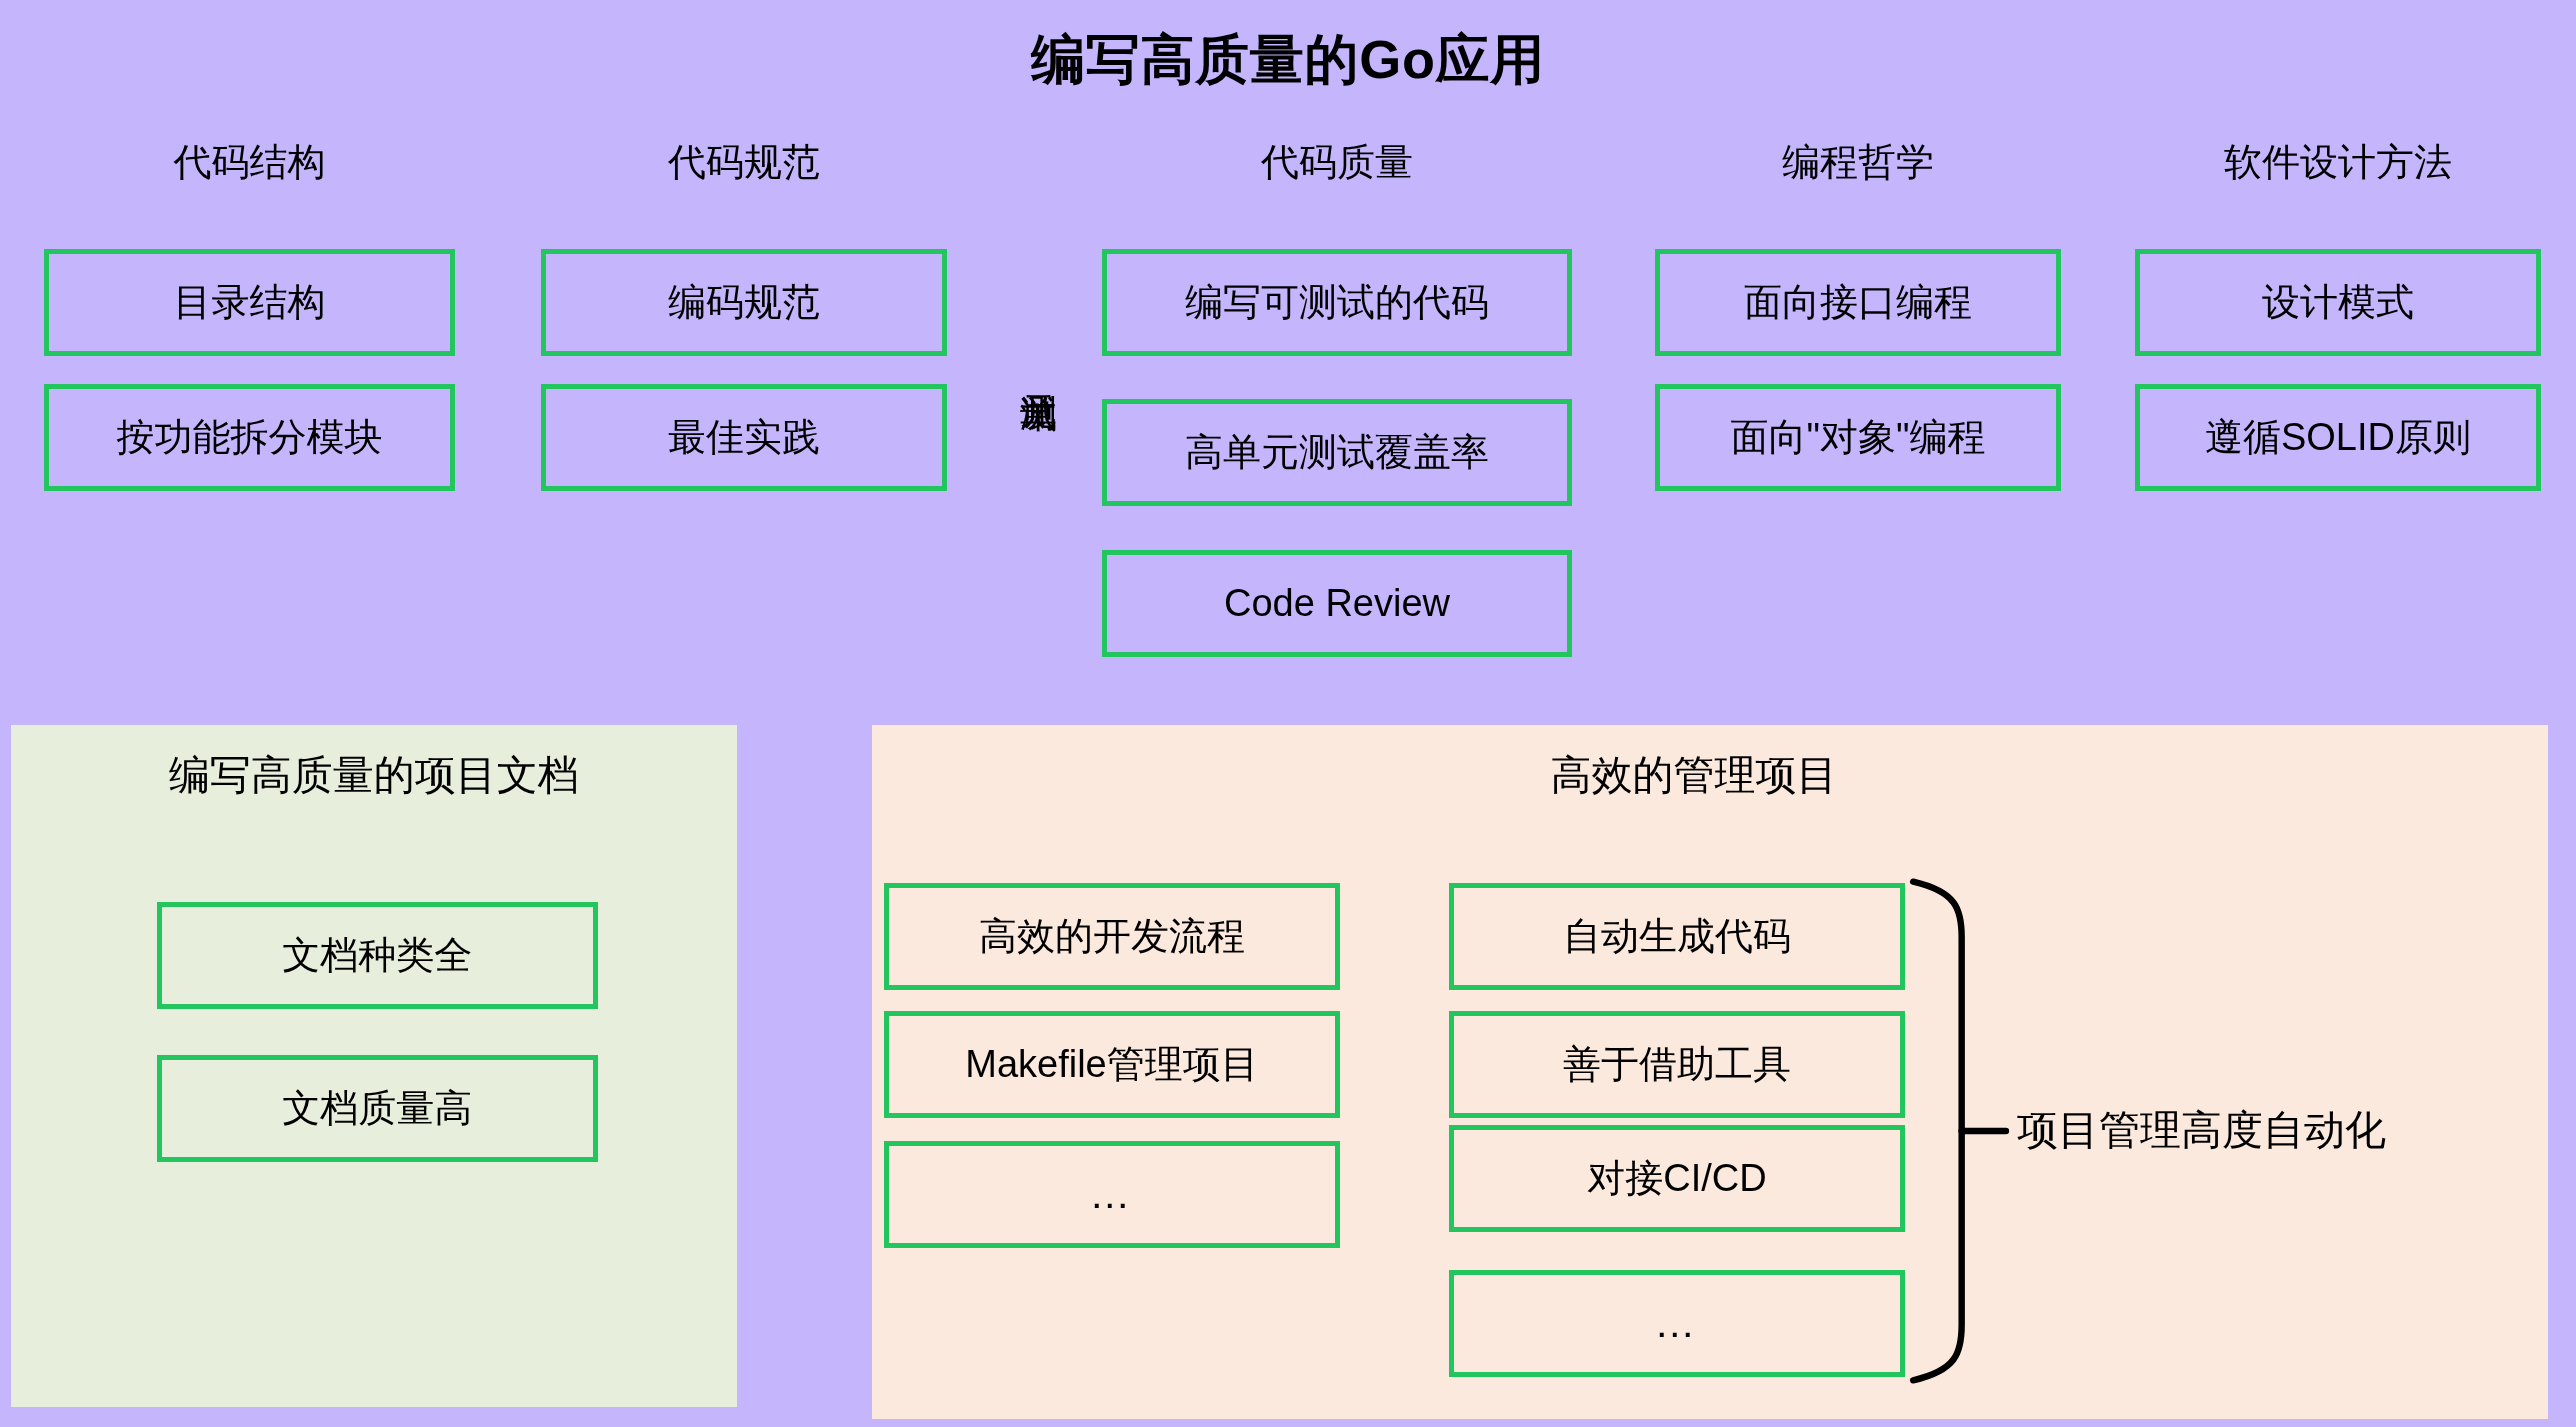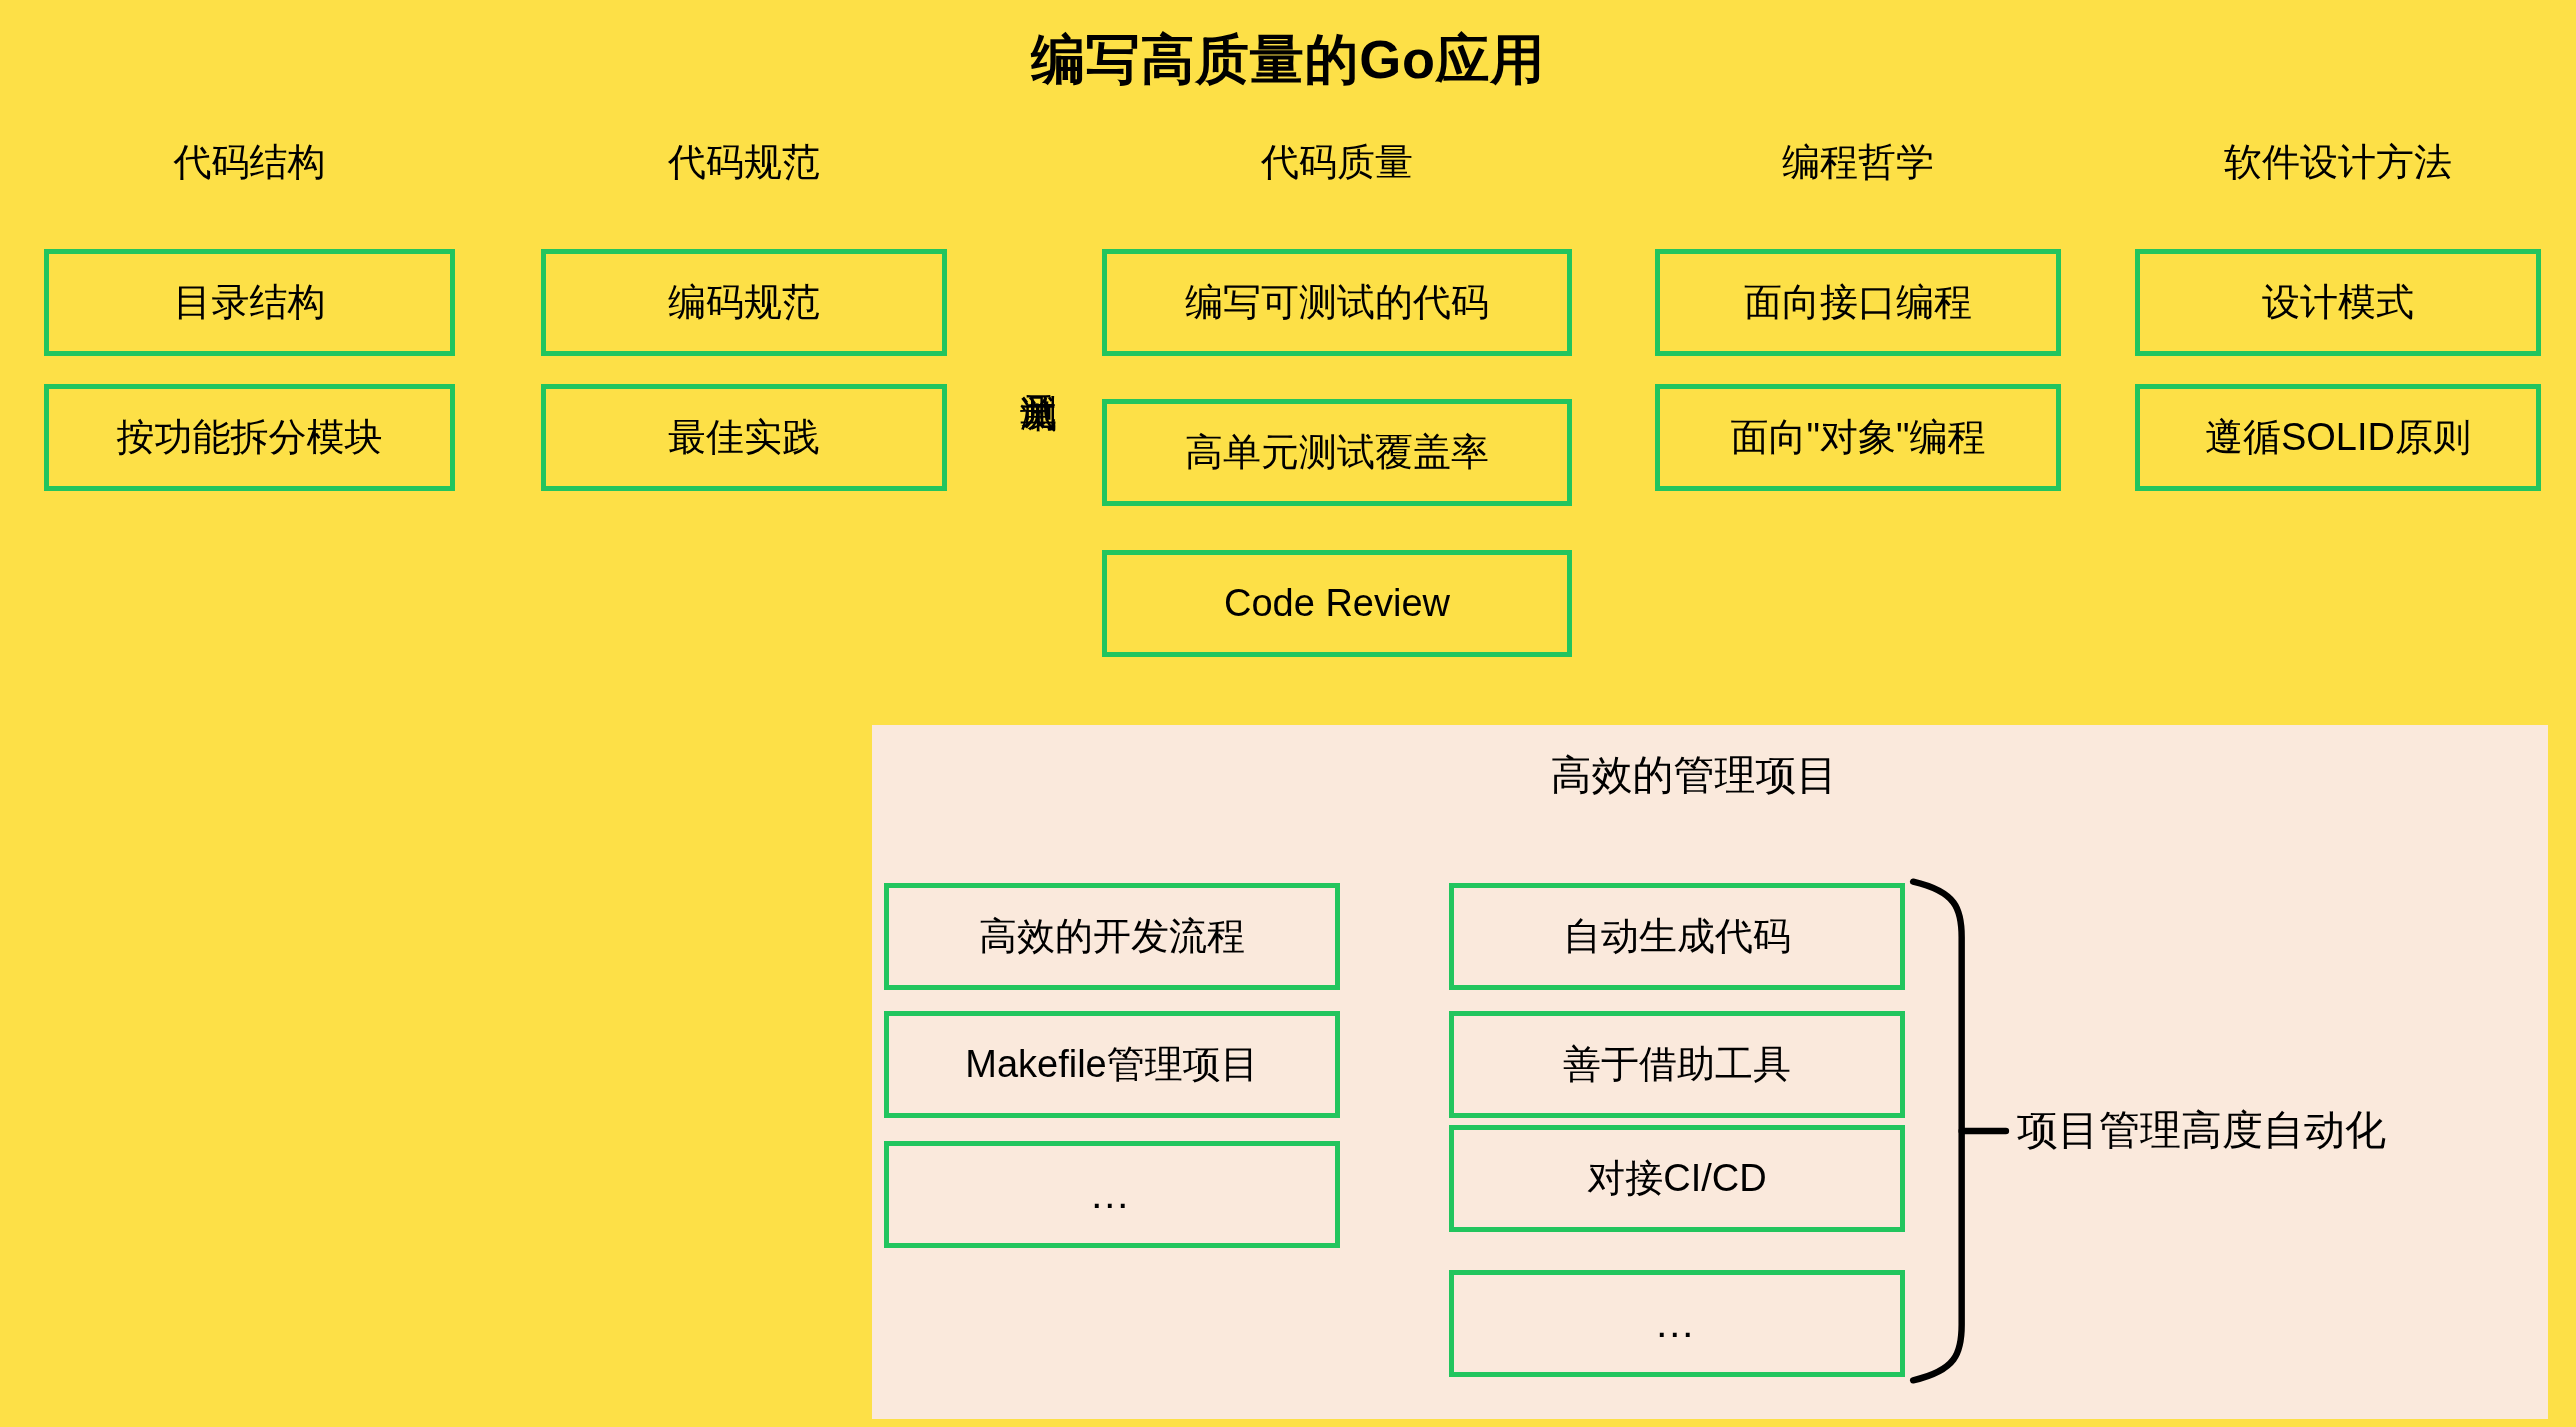--- a/index.html
+++ b/index.html
@@ -8,21 +8,21 @@
     background: #ffffff;
   }
   body {
     font-family: "Liberation Sans", "DejaVu Sans", sans-serif;
     color: #000000;
   }
   #canvas {
     position: relative;
     width: 2576px;
     height: 1428px;
-    background: #fde047;
+    background: #c4b5fd;
     overflow: hidden;
   }
   .abs { position: absolute; box-sizing: border-box; }
 
   
   .main-title {
     left: 0; right: 0; top: 30px;
     text-align: center;
     font-size: 54px;
     font-weight: bold;
@@ -118,20 +118,28 @@
   <div class="abs node" style="left:1655px; top:249px; width:406px; height:107px;">面向接口编程</div>
 
   <div class="abs node" style="left:1655px; top:384px; width:406px; height:107px;">面向"对象"编程</div>
 
   <div class="abs col-header" style="left:2135px; top:141px; width:406px;">软件设计方法</div>
 
   <div class="abs node" style="left:2135px; top:249px; width:406px; height:107px;">设计模式</div>
 
   <div class="abs node" style="left:2135px; top:384px; width:406px; height:107px;">遵循SOLID原则</div>
 
+  <div class="abs panel" id="green-panel" style="left: 10.7px; top: 725px; width: 726px; height: 682px; background: rgb(232, 238, 220);">
+
+    <div class="panel-title" style="top:27px;">编写高质量的项目文档</div>
+
+    <div class="abs node" style="left:146px; top:177px; width:441px; height:107px;">文档种类全</div>
+
+    <div class="abs node" style="left:146px; top:330px; width:441px; height:107px;">文档质量高</div>
+  </div>
 
   <div class="abs panel" id="orange-panel" style="left: 872px; top: 725px; width: 1676px; height: 694px; background: rgb(250, 233, 220);">
 
     <div class="panel-title" style="top:27px; left:0; width:1644px;">高效的管理项目</div>
 
     <div class="abs node" style="left:12px; top:158px; width:456px; height:107px;">高效的开发流程</div>
 
     <div class="abs node" style="left:12px; top:286px; width:456px; height:107px;">Makefile管理项目</div>
 
     <div class="abs node ellipsis" style="left:12px; top:416px; width:456px; height:107px;">…</div>

